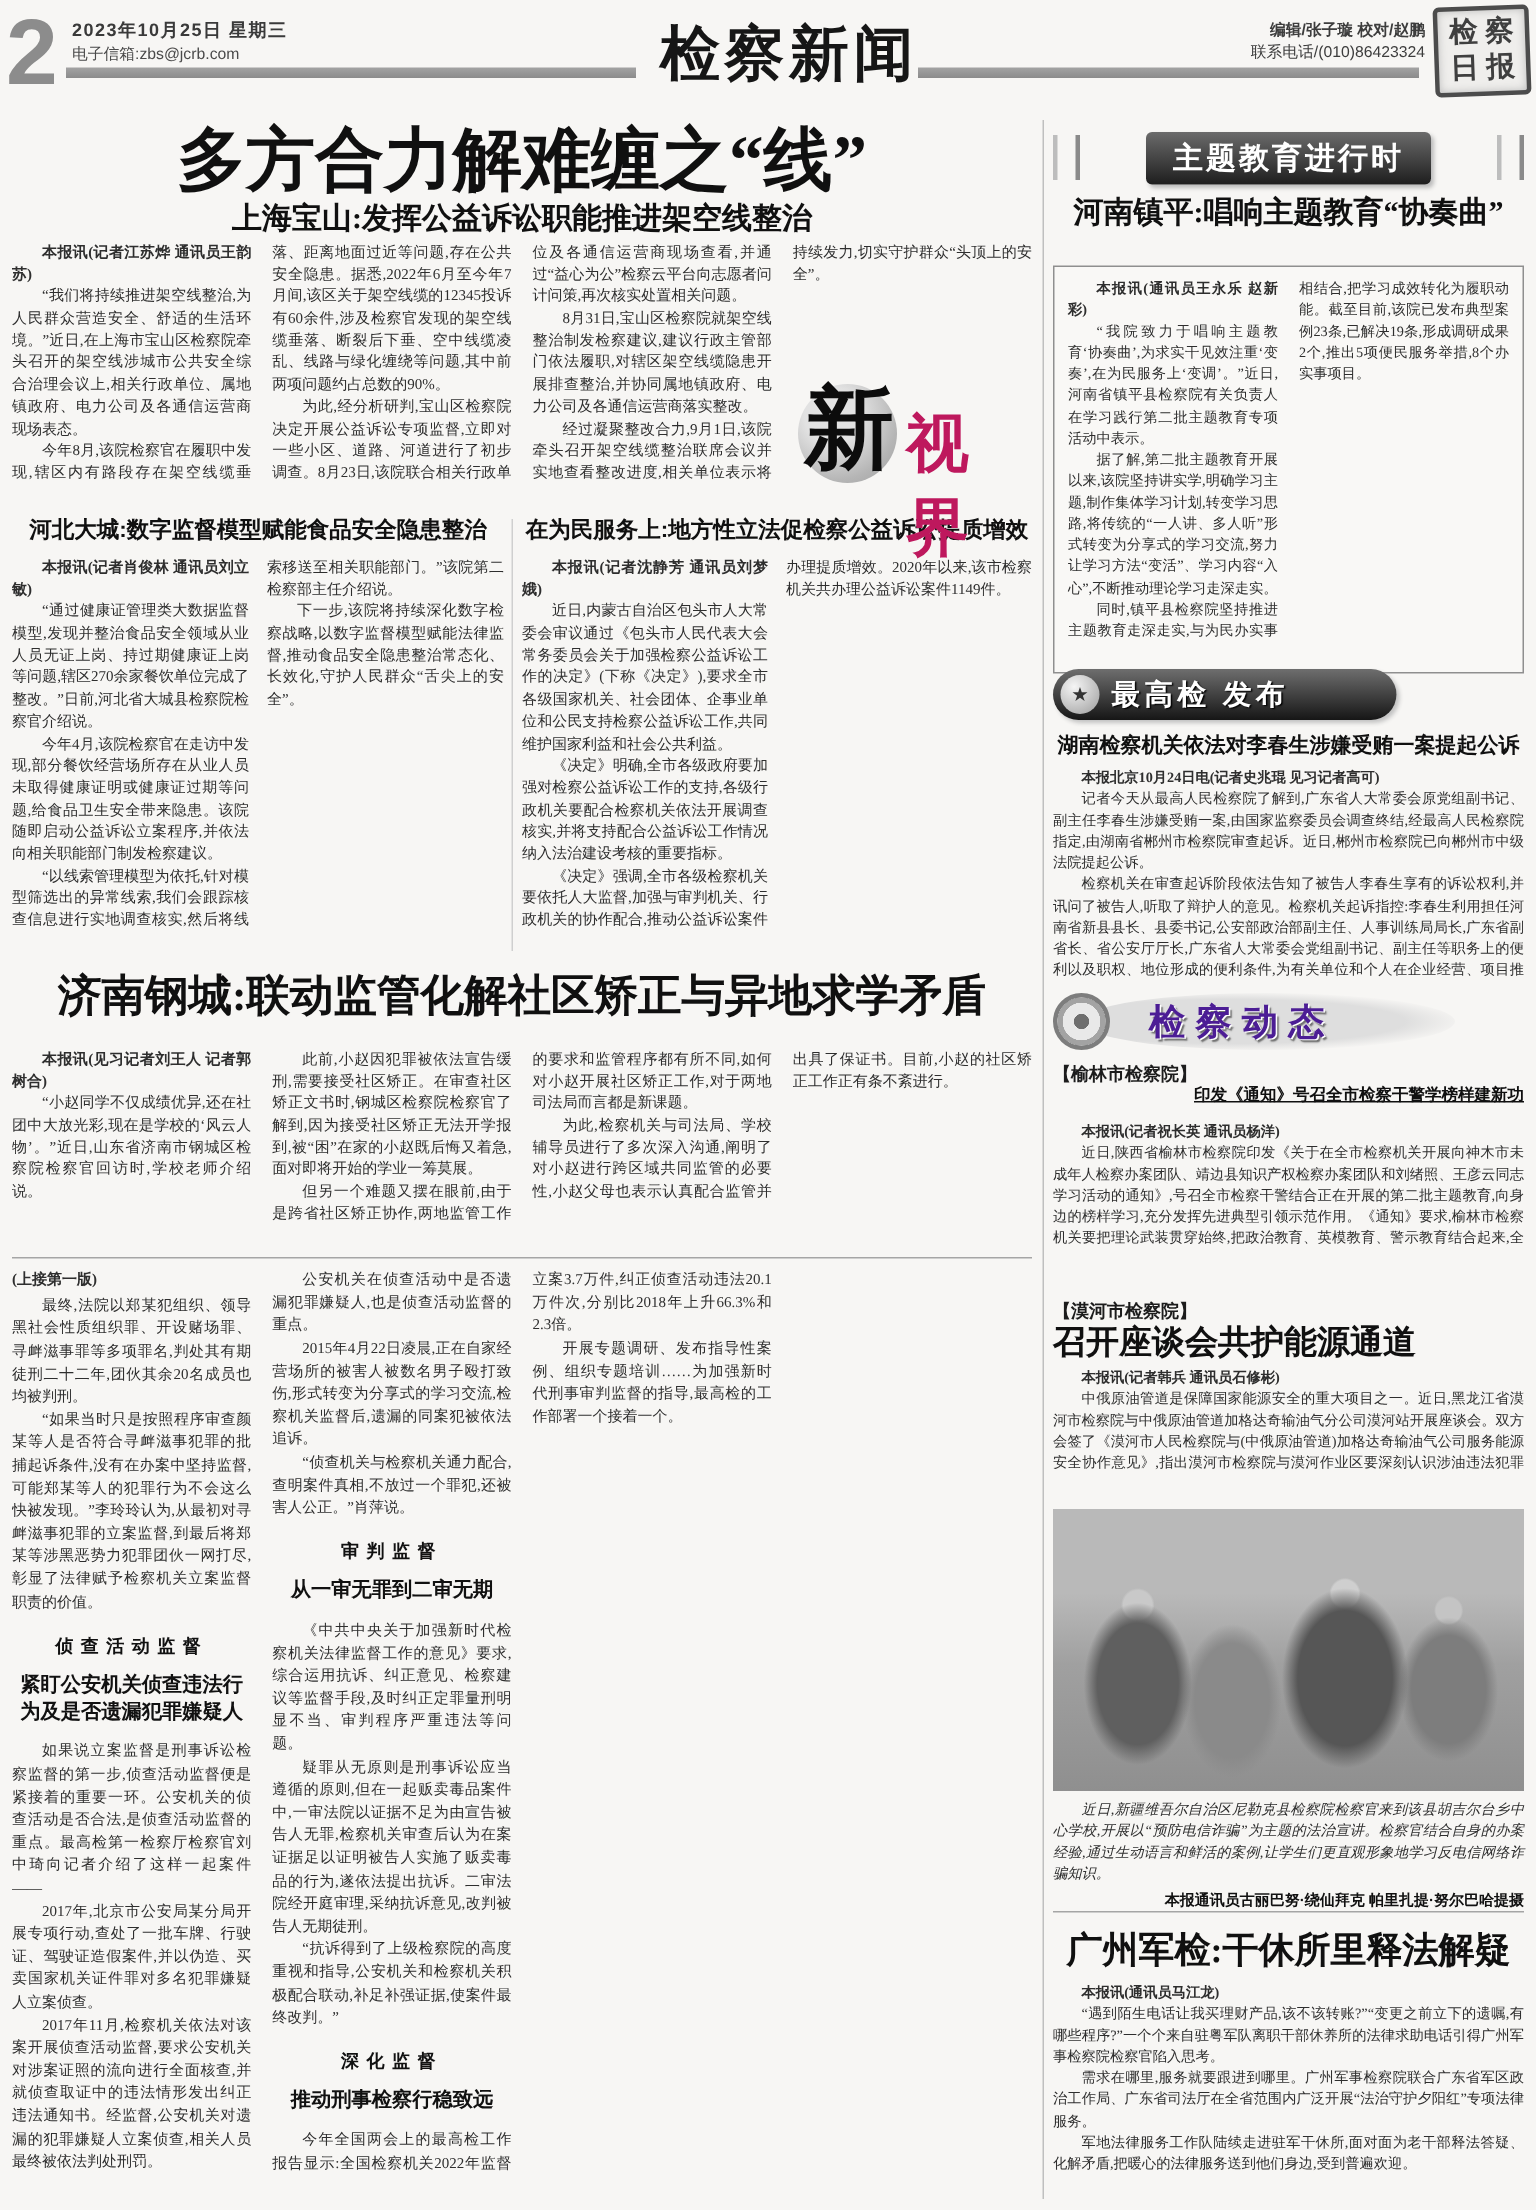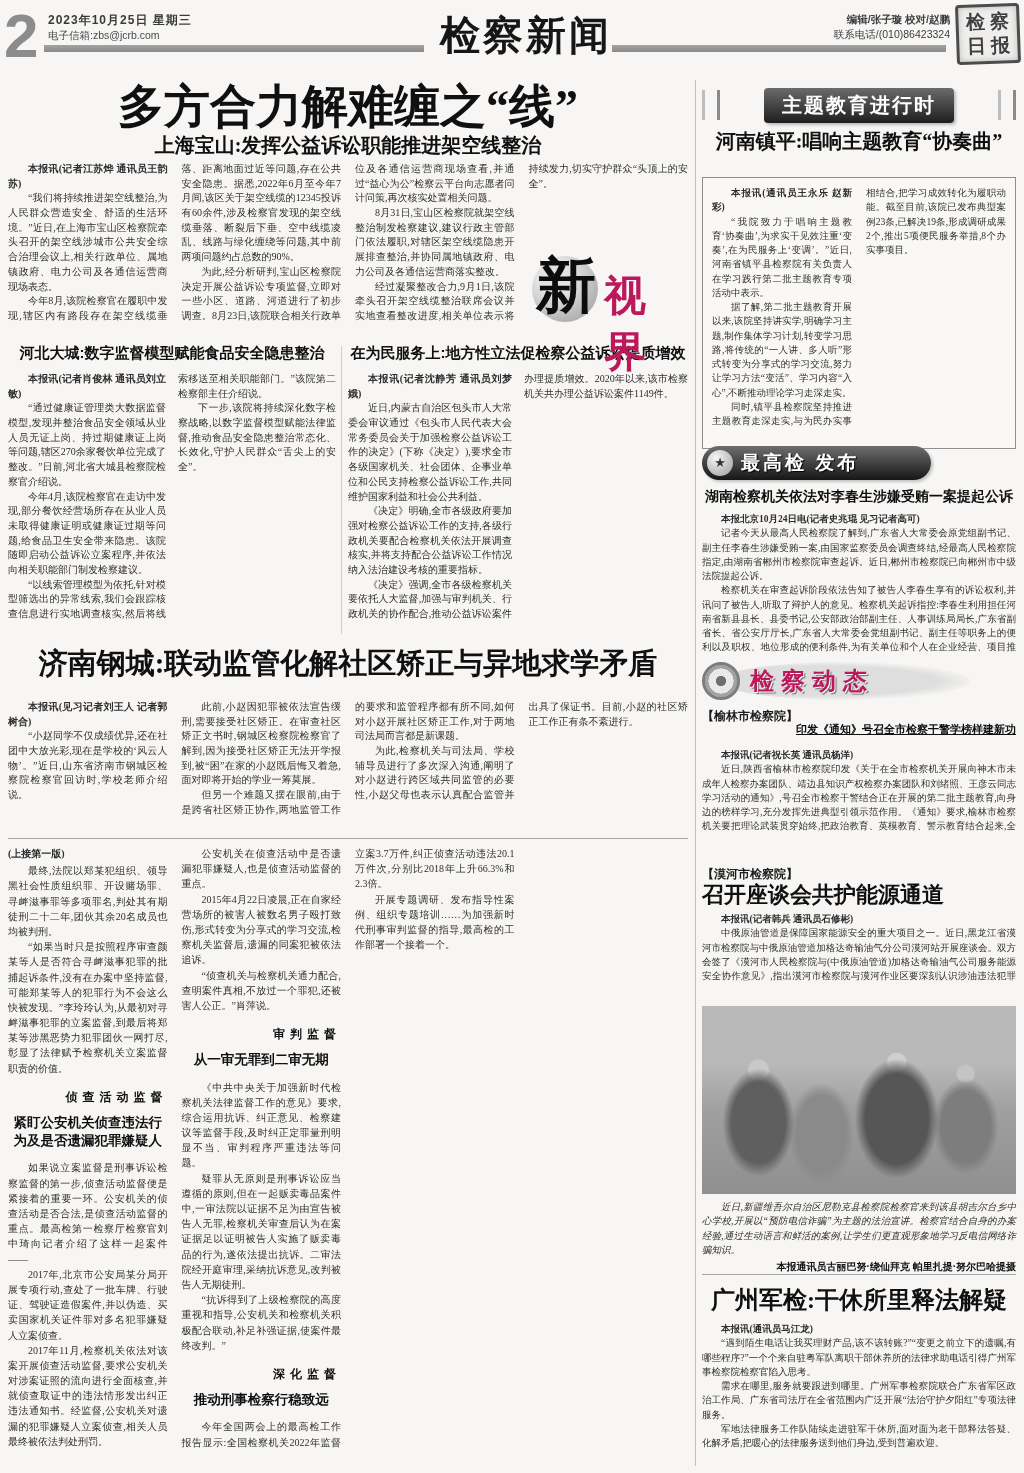--- a/index.html
+++ b/index.html
@@ -27,21 +27,21 @@
   .hrule{height:1px;background:#a5a5a5;}
   
   .hl{color:#101010;text-align:center;}
   .serifhl{font-family:"Liberation Serif","DejaVu Serif",serif;font-weight:900;}
   .sanshl{font-family:"Liberation Sans","DejaVu Sans",sans-serif;font-weight:900;}
   
   .cols{column-fill:auto;overflow:hidden;text-align:justify;}
   .para{margin:0;text-indent:2em;}
   .byline{margin:0;text-indent:2em;font-weight:700;}
   .flow-label{font-weight:800;margin:0 0 2px;}
-  .flow-h1{font-size:12px;font-weight:700;text-align:right;letter-spacing:5px;margin:12px 0 8px;color:#111;}
+  .flow-h1{font-size:12px;font-weight:700;text-align:center;letter-spacing:5px;margin:12px 0 8px;color:#111;}
   .flow-h2{font:800 13.5px "Liberation Sans",sans-serif;text-align:center;line-height:1.35;margin:0 0 10px;color:#111;}
   .bodytext{font-size:10px;line-height:1.47;color:#2e2e2e;}
   .smalltext{font-size:9.5px;line-height:1.5;color:#2e2e2e;}
   
   .newvision{background:#f7f6f4;z-index:5;}
   .nv-circle{position:absolute;left:2px;top:6px;width:66px;height:66px;border-radius:50%;
     background:radial-gradient(circle at 35% 32%,#e2e2e2 0 30%,#b5b5b5 70%,#9d9d9d);}
   .nv-accent{position:absolute;left:6px;top:-4px;font:900 60px "Liberation Serif",serif;color:#0c0c0c;}
   .nv-rest{position:absolute;left:74px;top:18px;font:900 42px "Liberation Serif",serif;color:#be185d;letter-spacing:4px;}
   
@@ -52,22 +52,22 @@
   .pillbadge{left:702px;top:446px;width:224px;height:34px;border-radius:17px;
     background:linear-gradient(180deg,#6e6e6e,#161616);display:flex;align-items:center;gap:8px;padding-left:5px;box-shadow:2px 2px 3px #c2c2c2;}
   .pill-icon{width:26px;height:26px;border-radius:50%;background:radial-gradient(circle at 35% 30%,#f5f5f5,#9c9c9c);
     display:flex;align-items:center;justify-content:center;font-size:13px;color:#333;}
   .pill-label{color:#fff;font:900 19px "Liberation Sans",sans-serif;letter-spacing:3px;text-shadow:1px 1px 1px #000;}
   .jcdt{left:702px;top:660px;width:314px;height:42px;display:flex;align-items:center;gap:10px;}
   .jcdt-swoosh{position:absolute;left:18px;top:2px;width:250px;height:38px;border-radius:50%;
     background:radial-gradient(ellipse at 40% 50%,#dedede 0 55%,rgba(222,222,222,0) 75%);}
   .target{position:relative;width:32px;height:32px;border-radius:50%;border:3px solid #7d7d7d;
     background:radial-gradient(circle,#6f6f6f 0 22%,#e9e9e9 23% 55%,#a3a3a3 56% 70%,#ededed 71%);z-index:2;}
-  .jcdt-label{position:relative;z-index:2;font:900 24px "Liberation Sans",sans-serif;color:#be185d;
-    letter-spacing:7px;text-shadow:1px 1px 0 #fff,2px 2px 1px #6e6e6e;}
+  .jcdt-label{position:relative;z-index:2;font:900 24px "Liberation Sans",sans-serif;color:#4c1d95;
+    letter-spacing:7px;text-shadow:1px 1px 0 #fff,2px 2px 1px #6e6e6e;margin-left:16px;}
   .bracket{font:800 12px "Liberation Sans",sans-serif;color:#1c1c1c;}
   .boxed{border:1px solid #8f8f8f;padding:8px 9px;background:#f9f8f6;}
   
   .photo{left:702px;top:1006px;width:314px;height:188px;
     background:
       radial-gradient(ellipse 60px 90px at 18% 62%,#5f5f5f 0 45%,rgba(0,0,0,0) 60%),
       radial-gradient(ellipse 55px 85px at 38% 68%,#8a8a8a 0 45%,rgba(0,0,0,0) 60%),
       radial-gradient(ellipse 70px 100px at 62% 60%,#565656 0 45%,rgba(0,0,0,0) 60%),
       radial-gradient(ellipse 55px 80px at 84% 64%,#7d7d7d 0 45%,rgba(0,0,0,0) 60%),
       radial-gradient(circle 16px at 18% 34%,#c9c9c9 0 60%,rgba(0,0,0,0) 70%),

